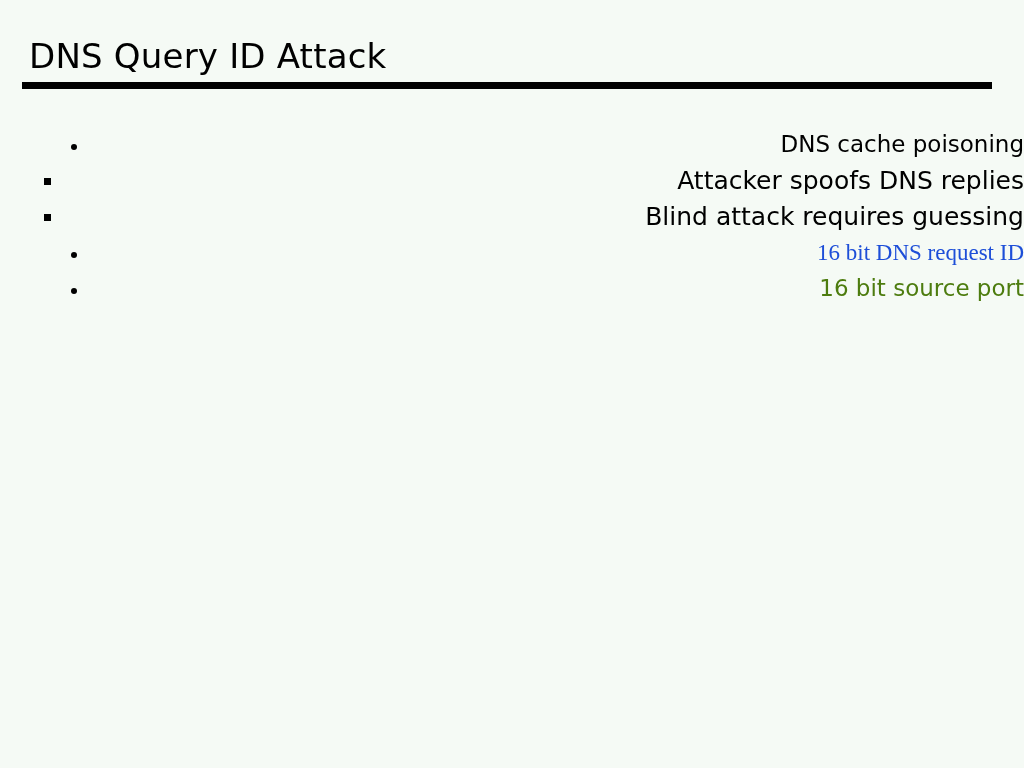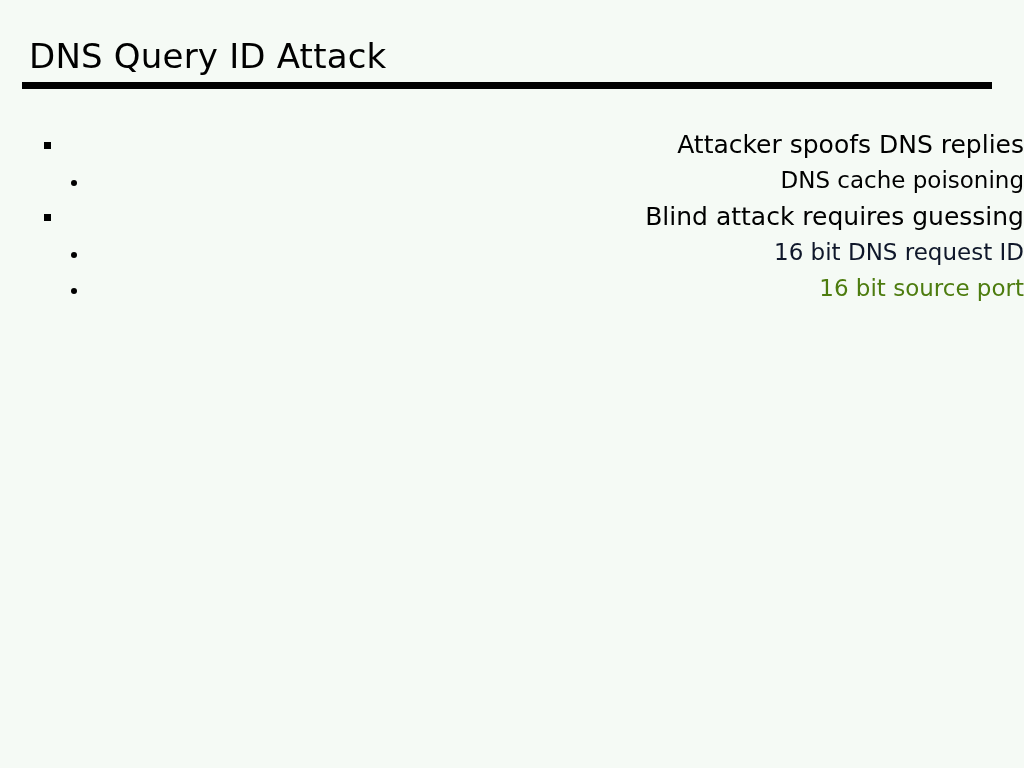--- a/index.html
+++ b/index.html
@@ -122,35 +122,35 @@
 <body>
 
 <div id="slide" style="background: rgb(245, 250, 245);">
 
   <div id="title-block">
     <h1 id="slide-title" style="color: rgb(0, 0, 0);">DNS Query ID Attack</h1>
     <div id="title-rule" style="background: rgb(0, 0, 0);"></div>
   </div>
 
   <ul id="body-list">
+      <li class="bullet-row level-2">
+        <span class="bullet-marker" style="background: rgb(0, 0, 0);"></span>
+        <span class="bullet-text" style="color: rgb(0, 0, 0);">DNS cache poisoning</span>
+      </li>
       <li class="bullet-row level-1">
         <span class="bullet-marker" style="background: rgb(0, 0, 0);"></span>
         <span class="bullet-text" style="color: rgb(0, 0, 0);">Attacker spoofs DNS replies</span>
-      </li>
-      <li class="bullet-row level-2">
-        <span class="bullet-marker" style="background: rgb(0, 0, 0);"></span>
-        <span class="bullet-text" style="color: rgb(0, 0, 0);">DNS cache poisoning</span>
       </li>
       <li class="bullet-row level-1">
         <span class="bullet-marker" style="background: rgb(0, 0, 0);"></span>
         <span class="bullet-text" style="color: rgb(0, 0, 0); margin-left: 35px;">Blind attack requires guessing</span>
       </li>
       <li class="bullet-row level-2">
         <span class="bullet-marker" style="background: rgb(0, 0, 0);"></span>
-        <span class="bullet-text" style="color: #0f172a;">16 bit DNS request ID</span>
+        <span class="bullet-text" style="color: #1d4ed8; font-family: Liberation Serif, serif;">16 bit DNS request ID</span>
       </li>
       <li class="bullet-row level-2">
         <span class="bullet-marker" style="background: rgb(0, 0, 0);"></span>
         <span class="bullet-text" style="color: #4d7c0f; margin-left: 37px;">16 bit source port</span>
       </li>
     </ul>
 
 </div>
 
 </body></html>

